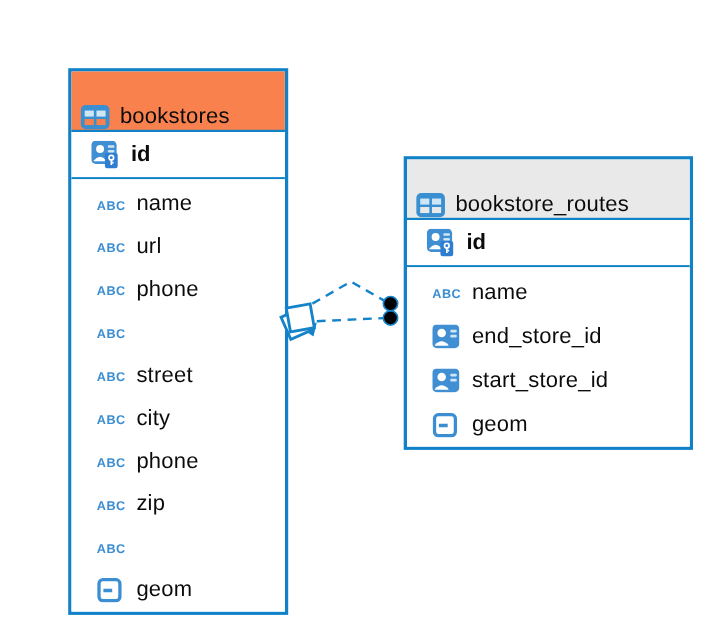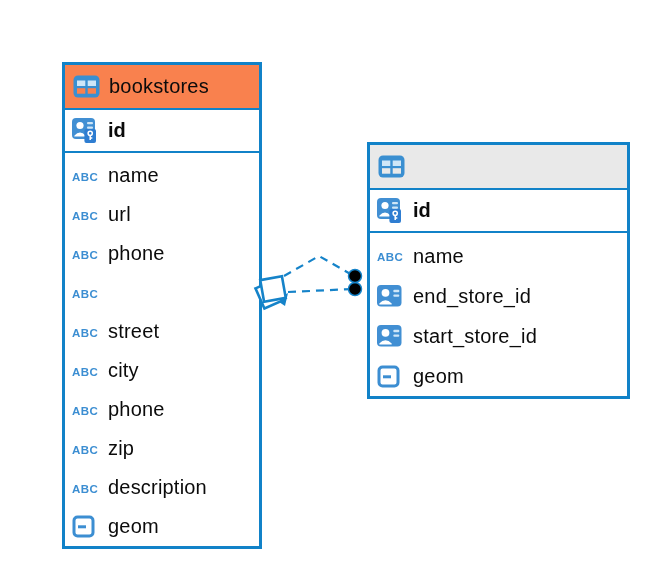--- a/index.html
+++ b/index.html
@@ -9,40 +9,40 @@
 
   .table-node {
     position:absolute;
     background:#ffffff;
     border:3px solid #1182c8;
   }
   .table-bookstores { left:62px;  top:62px;  width:200px; }
   .table-routes     { left:367px; top:142px; width:263px; }
 
   .hdr {
-    height:45px;
-    display:flex; align-items:center; gap:8px;
+    height:55px;
+    display:flex; align-items:flex-end; gap:8px;
     padding-left:8px; padding-right:6px;
     background:var(--hdr-bg,#eee);
     border-bottom:2px solid #1182c8;
     font-size:20px; color:#0b0b0b; letter-spacing:0.2px;
     white-space:nowrap;
   }
   .pk-row {
     height:43px;
     display:flex; align-items:center; gap:8px;
-    padding-left:7px;
+    padding-left:18px;
     background:#ffffff;
     border-bottom:2px solid #1182c8;
     font-size:20px; font-weight:bold; color:#0b0b0b;
   }
   .body { background:#ffffff; padding-top:3px; }
   .row {
     display:flex; align-items:center; gap:8px;
-    padding-left:7px;
+    padding-left:23px;
     font-size:20px; color:#0b0b0b; letter-spacing:0.2px;
     white-space:nowrap;
   }
   .table-bookstores .row { height:39px; }
   .table-routes .row     { height:40px; }
 
   .icon { width:28px; min-width:28px; display:flex; align-items:center; justify-content:flex-start; }
   .icon svg { display:block; }
 
   .connector {
@@ -147,21 +147,20 @@
             </svg>
           </span>
           <span>zip</span>
         </div>
         <div class="row">
           <span class="icon">
             <svg width="27" height="14" viewBox="0 0 27 14">
               <text x="0" y="11.5" font-family="Liberation Sans, sans-serif" font-size="11.5" font-weight="bold" fill="#3c8ed2" letter-spacing="0.4">ABC</text>
             </svg>
           </span>
-          <span>description</span>
         </div>
         <div class="row">
           <span class="icon">
             <svg width="23" height="23" viewBox="0 0 23 23">
               <rect x="2" y="2" width="19" height="19" rx="3.5" fill="#ffffff" stroke="#3c8ed2" stroke-width="3"></rect>
               <path d="M6 11.8 L14 11.8" stroke="#3c8ed2" stroke-width="3"></path>
             </svg>
           </span>
           <span>geom</span>
         </div>
@@ -172,20 +171,21 @@
     <div class="hdr">
       <span class="icon">
           <svg width="27" height="23" viewBox="0 0 27 23">
             <rect x="0.5" y="0.5" width="26" height="22" rx="4.5" fill="#3a8fd1"></rect>
             <rect x="4" y="5.5" width="8.3" height="5.5" fill="#cfe6f7"></rect>
             <rect x="14.7" y="5.5" width="8.3" height="5.5" fill="#cfe6f7"></rect>
             <rect x="4" y="13.2" width="8.3" height="5.5" style="fill:var(--hdr-bg,#fff)"></rect>
             <rect x="14.7" y="13.2" width="8.3" height="5.5" style="fill:var(--hdr-bg,#fff)"></rect>
           </svg>
         </span>
+      <span>bookstore_routes</span>
     </div>
     <div class="pk-row">
       <span class="icon">
           <svg width="26" height="26" viewBox="0 0 26 26">
             <rect x="0" y="0" width="23" height="21" rx="4" fill="#418fd3"></rect>
             <circle cx="8" cy="7.5" r="3.6" fill="#ffffff"></circle>
             <path d="M2.3 17.8 Q8 11.3 13.7 17.8 L13.7 18.6 L2.3 18.6 Z" fill="#ffffff"></path>
             <rect x="15" y="4" width="6" height="2.3" rx="1" fill="#cfe6f7"></rect>
             <rect x="15" y="8.4" width="6" height="2.3" rx="1" fill="#cfe6f7"></rect>
             <rect x="12.4" y="11" width="11.6" height="14" rx="2" fill="#2e7dd1"></rect>

